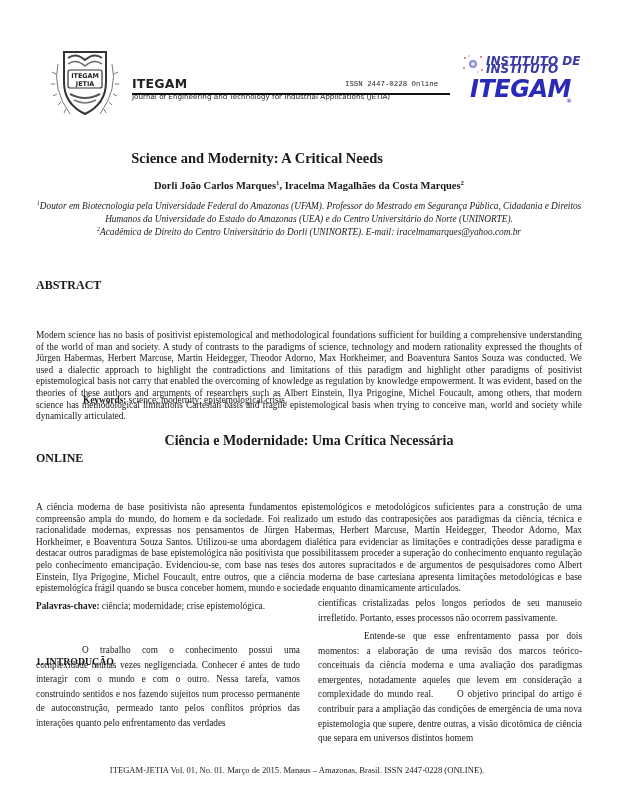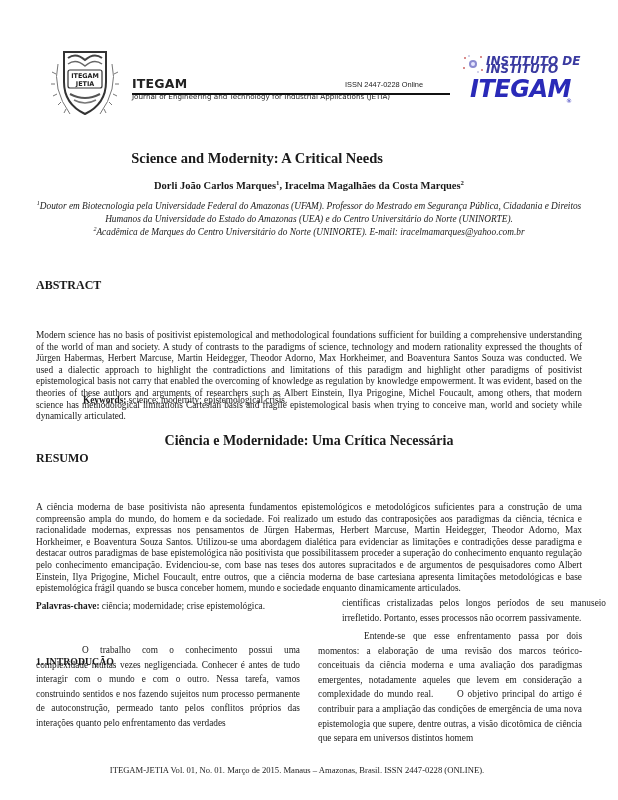--- a/index.html
+++ b/index.html
@@ -1,21 +1,21 @@
 <!DOCTYPE html>
 <html><head>
   <meta charset="utf-8">
   <style>
     html, body { margin:0; padding:0; }
     body { width:618px; height:800px; background:#fff; position:relative; overflow:hidden; color:#1a1a1a; font-family:"Liberation Serif", serif; }
     .abs { position:absolute; }
     
     .seal { left:50px; top:44px; width:70px; height:78px; }
     .brand { left:132px; top:76px; font-family:"DejaVu Sans", sans-serif; font-weight:bold; font-size:12.5px; color:#222; letter-spacing:0.2px; }
-    .issn { left:345px; top:80px; font-family:Liberation Sans, sans-serif; font-size:7.4px; color:#222; }
+    .issn { left:345px; top:80px; font-family:Liberation Mono, monospace; font-size:7.4px; color:#222; }
     .rule { left:132px; top:93px; width:318px; height:2px; background:#111; }
     .journal { left:132px; top:92px; font-family:"DejaVu Sans", sans-serif; font-size:7.2px; color:#222; }
     .inst-top { left:486px; top:57px; font-family:"DejaVu Sans", sans-serif; font-style:italic; font-weight:bold; font-size:12px; color:#3a3aa0; line-height:8px; }
     .inst-logo { left:470px; top:75px; font-family:"DejaVu Sans", sans-serif; font-style:italic; font-weight:bold; font-size:24px; color:#2a2ab8; letter-spacing:-0.5px; }
     .reg { left:566px; top:97px; font-size:6px; color:#2a2ab8; font-family:"DejaVu Sans", sans-serif; }
     
     .title { left:0; width:514px; top:150px; text-align:center; font-weight:bold; font-size:14.5px; }
     .authors { left:0; width:618px; top:180px; text-align:center; font-weight:bold; font-size:10.5px; }
     .affil { left:30px; width:558px; top:200px; text-align:center; font-style:italic; font-size:9.3px; line-height:13px; }
     sup { font-size:65%; vertical-align:super; line-height:0; }
@@ -80,36 +80,36 @@
 <div class="abs inst-logo">ITEGAM</div>
 <div class="abs reg">®</div>
 
 <div class="abs title">Science and Modernity: A Critical Needs</div>
 <div class="abs authors">
   <span>Dorli João Carlos Marques</span><sup>1</sup><span>, </span><span>Iracelma Magalhães da Costa Marques</span><sup>2</sup>
 </div>
 
 <div class="abs affil">
   <div><sup>1</sup><span>Doutor em Biotecnologia pela Universidade Federal do Amazonas (UFAM). Professor do Mestrado em Segurança Pública, Cidadania e Direitos Humanos da Universidade do Estado do Amazonas (UEA) e do Centro Universitário do Norte (UNINORTE).</span></div>
-  <div><sup>2</sup><span>Acadêmica de Marques do Centro Universitário do Norte (UNINORTE). E-mail: iracelmamarques@yahoo.com.br</span></div>
+  <div><sup>2</sup><span>Acadêmica de Direito do Centro Universitário do Dorli (UNINORTE). E-mail: iracelmamarques@yahoo.com.br</span></div>
 </div>
 
 <div class="abs h-abstract">ABSTRACT</div>
 <div class="abs para" style="top:290px;">Modern science has no basis of positivist epistemological and methodological foundations sufficient for building a comprehensive understanding of the world of man and society. A study of contrasts to the paradigms of science, technology and modern rationality expressed the thoughts of Jürgen Habermas, Herbert Marcuse, Martin Heidegger, Theodor Adorno, Max Horkheimer, and Boaventura Santos Souza was conducted. We used a dialectic approach to highlight the contradictions and limitations of this paradigm and highlight other paradigms of positivist epistemological basis not carry that enabled the overcoming of knowledge as regulation by knowledge empowerment. It was evident, based on the theories of these authors and arguments of researchers such as Albert Einstein, Ilya Prigogine, Michel Foucault, among others, that modern science has methodological limitations Cartesian basis and fragile epistemological basis when trying to conceive man, world and society while dynamically articulated.</div>
 <div class="abs kw" style="top:395px;padding-left:47px;">
   <b>Keywords:</b> <span>science; modernity; epistemological crisis.</span>
 </div>
 
 <div class="abs title2">Ciência e Modernidade: Uma Crítica Necessária</div>
-<div class="abs h-abstract" style="top:451px;">RESUMO</div>
+<div class="abs h-abstract" style="top:451px;">ONLINE</div>
 <div class="abs para" style="top:462px;">A ciência moderna de base positivista não apresenta fundamentos epistemológicos e metodológicos suficientes para a construção de uma compreensão ampla do mundo, do homem e da sociedade. Foi realizado um estudo das contraposições aos paradigmas da ciência, técnica e racionalidade modernas, expressas nos pensamentos de Jürgen Habermas, Herbert Marcuse, Martin Heidegger, Theodor Adorno, Max Horkheimer, e Boaventura Souza Santos. Utilizou-se uma abordagem dialética para evidenciar as limitações e contradições desse paradigma e destacar outros paradigmas de base epistemológica não positivista que possibilitassem proceder a superação do conhecimento enquanto regulação pelo conhecimento emancipação. Evidenciou-se, com base nas teses dos autores supracitados e de argumentos de pesquisadores como Albert Einstein, Ilya Prigogine, Michel Foucault, entre outros, que a ciência moderna de base cartesiana apresenta limitações metodológicas e base epistemológica frágil quando se busca conceber homem, mundo e sociedade enquanto dinamicamente articulados.</div>
 <div class="abs kw" style="top:577px;margin-top:24px;">
   <b>Palavras-chave:</b> <span>ciência; modernidade; crise epistemológica.</span>
 </div>
 
 <div class="abs sec">1.  INTRODUÇÃO</div>
 <div class="abs col indent" style="left:36px;top:643px;width:264px;">O trabalho com o conhecimento possui uma complexidade muitas vezes negligenciada. Conhecer é antes de tudo interagir com o mundo e com o outro. Nessa tarefa, vamos construindo sentidos e nos fazendo sujeitos num processo permanente de autoconstrução, permeado tanto pelos conflitos próprios das interações quanto pelo enfrentamento das verdades</div>
-<div class="abs col" style="left:318px;top:596px;width:264px;margin-left:24px;">científicas cristalizadas pelos longos períodos de seu manuseio irrefletido. Portanto, esses processos não ocorrem passivamente.</div>
+<div class="abs col" style="left:318px;top:596px;width:264px;">científicas cristalizadas pelos longos períodos de seu manuseio irrefletido. Portanto, esses processos não ocorrem passivamente.</div>
 <div class="abs col indent" style="left:318px;top:629px;width:264px;white-space:pre-wrap;">Entende-se que esse enfrentamento passa por dois momentos: a elaboração de uma revisão dos marcos teórico-conceituais da ciência moderna e uma avaliação dos paradigmas emergentes, notadamente aqueles que levem em consideração a complexidade do mundo real.      O objetivo principal do artigo é contribuir para a ampliação das condições de emergência de uma nova epistemologia que supere, dentre outras, a visão dicotômica de ciência que separa em universos distintos homem</div>
 
 <div class="abs footer">
   <div>ITEGAM-JETIA Vol. 01, No. 01. Março de 2015. Manaus – Amazonas, Brasil. ISSN 2447-0228 (ONLINE).</div>
 </div>
 
 </body></html>

